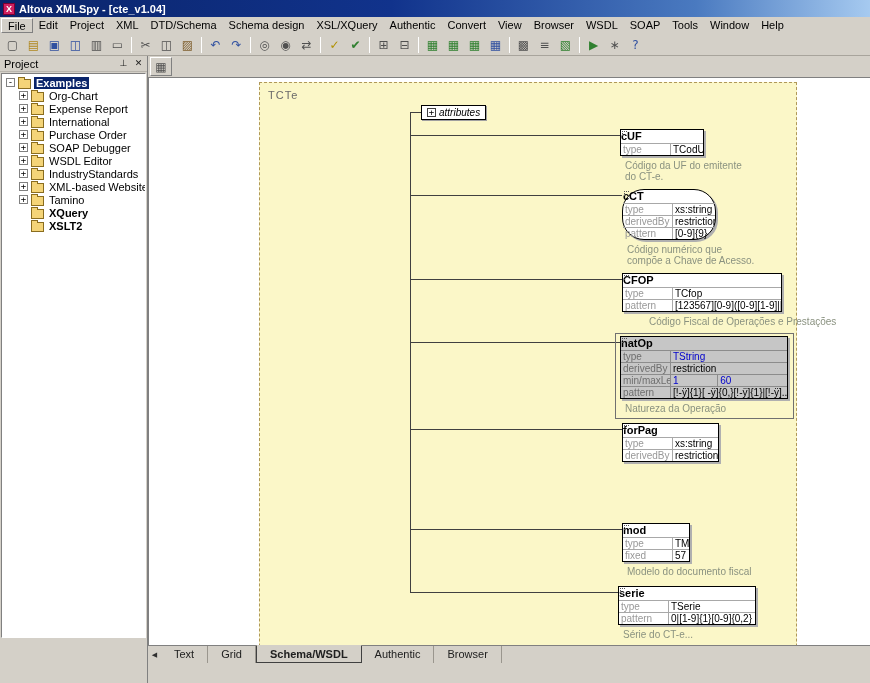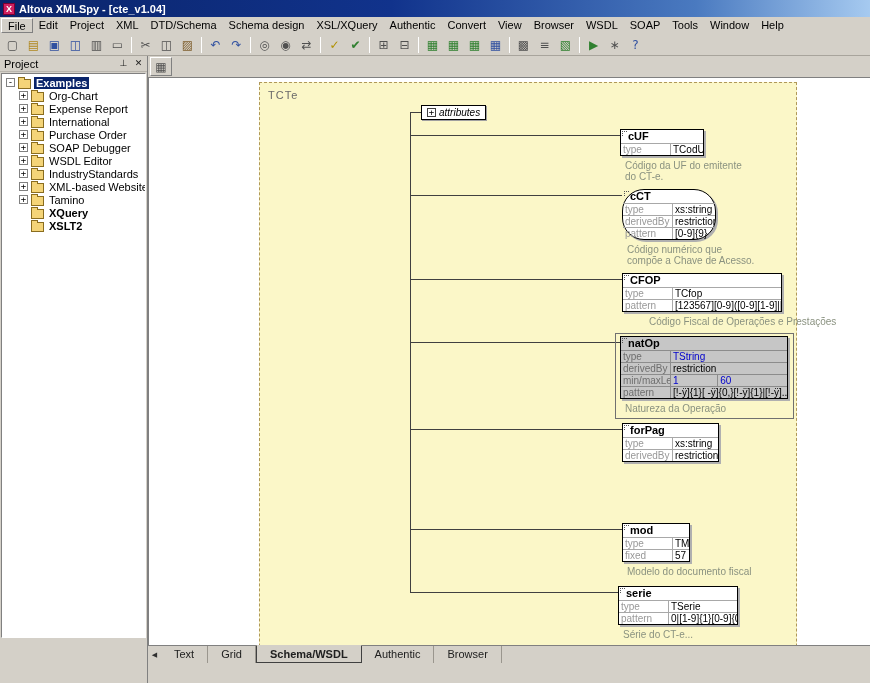--- a/index.html
+++ b/index.html
@@ -61,21 +61,21 @@
   .trunk { position:absolute; width:1px; background:#404040; }
   .branch { position:absolute; height:1px; background:#404040; }
 
   .attr-btn { position:absolute; height:15px; background:#fff; border:1px solid #000;
     box-shadow:1px 1px 0 #a0a0a0; display:flex; align-items:center; gap:3px; padding:0 5px; }
   .attr-plus { width:9px; height:9px; border:1px solid #404040; font-size:9px; line-height:7px; text-align:center;
     font-family:"DejaVu Sans Mono",monospace; flex:none; }
   .attr-label { font-style:italic; font-size:10px; }
 
   .ebox { position:absolute; background:#fff; border:1px solid #000; box-shadow:2px 2px 0 #b0b0b0; font-size:10px; }
-  .ebox .hdr { height:13px; line-height:13px; font-weight:bold; font-size:11px; padding-left:7px; position:relative; }
+  .ebox .hdr { height:13px; line-height:13px; font-weight:bold; font-size:11px; position:relative; }
   .ebox .hdr::before { content:""; position:absolute; left:1px; top:1px; width:4px; height:4px;
     border-left:1px dotted #555; border-top:1px dotted #555; }
   .erow { display:flex; height:12px; line-height:11px; border-top:1px solid #a8a8a8; }
   .erow .lbl { width:50px; flex:none; color:#989898; padding-left:2px; border-right:1px solid #a8a8a8;
     white-space:nowrap; overflow:hidden; }
   .erow .val { flex:1; padding-left:2px; white-space:nowrap; overflow:hidden; }
   .erow .val2 { width:42%; flex:none; padding-left:2px; border-left:1px solid #a8a8a8; white-space:nowrap; overflow:hidden; }
   .blue { color:#0000cc; }
   .ebox.selected { background:#c6c6c6; }
   .ebox.selected .erow { border-top-color:#8c8c8c; }
@@ -347,21 +347,21 @@
             </div>
             <div class="erow">
               <span class="lbl">fixed</span>
               <span class="val">57</span>
             </div>
           </div>
           <div class="anno" style="left: 478px; top: 488px;">
             <div>Modelo do documento fiscal</div>
           </div>
           <div class="branch" style="left: 261px; top: 514px; width: 208px;"></div>
-          <div class="ebox" style="left: 469px; top: 508px; width: 120px;">
+          <div class="ebox" style="left: 469px; top: 508px; width: 138px;">
             <div class="hdr">serie</div>
             <div class="erow">
               <span class="lbl">type</span>
               <span class="val">TSerie</span>
             </div>
             <div class="erow">
               <span class="lbl">pattern</span>
               <span class="val">0|[1-9]{1}[0-9]{0,2}</span>
             </div>
           </div>

